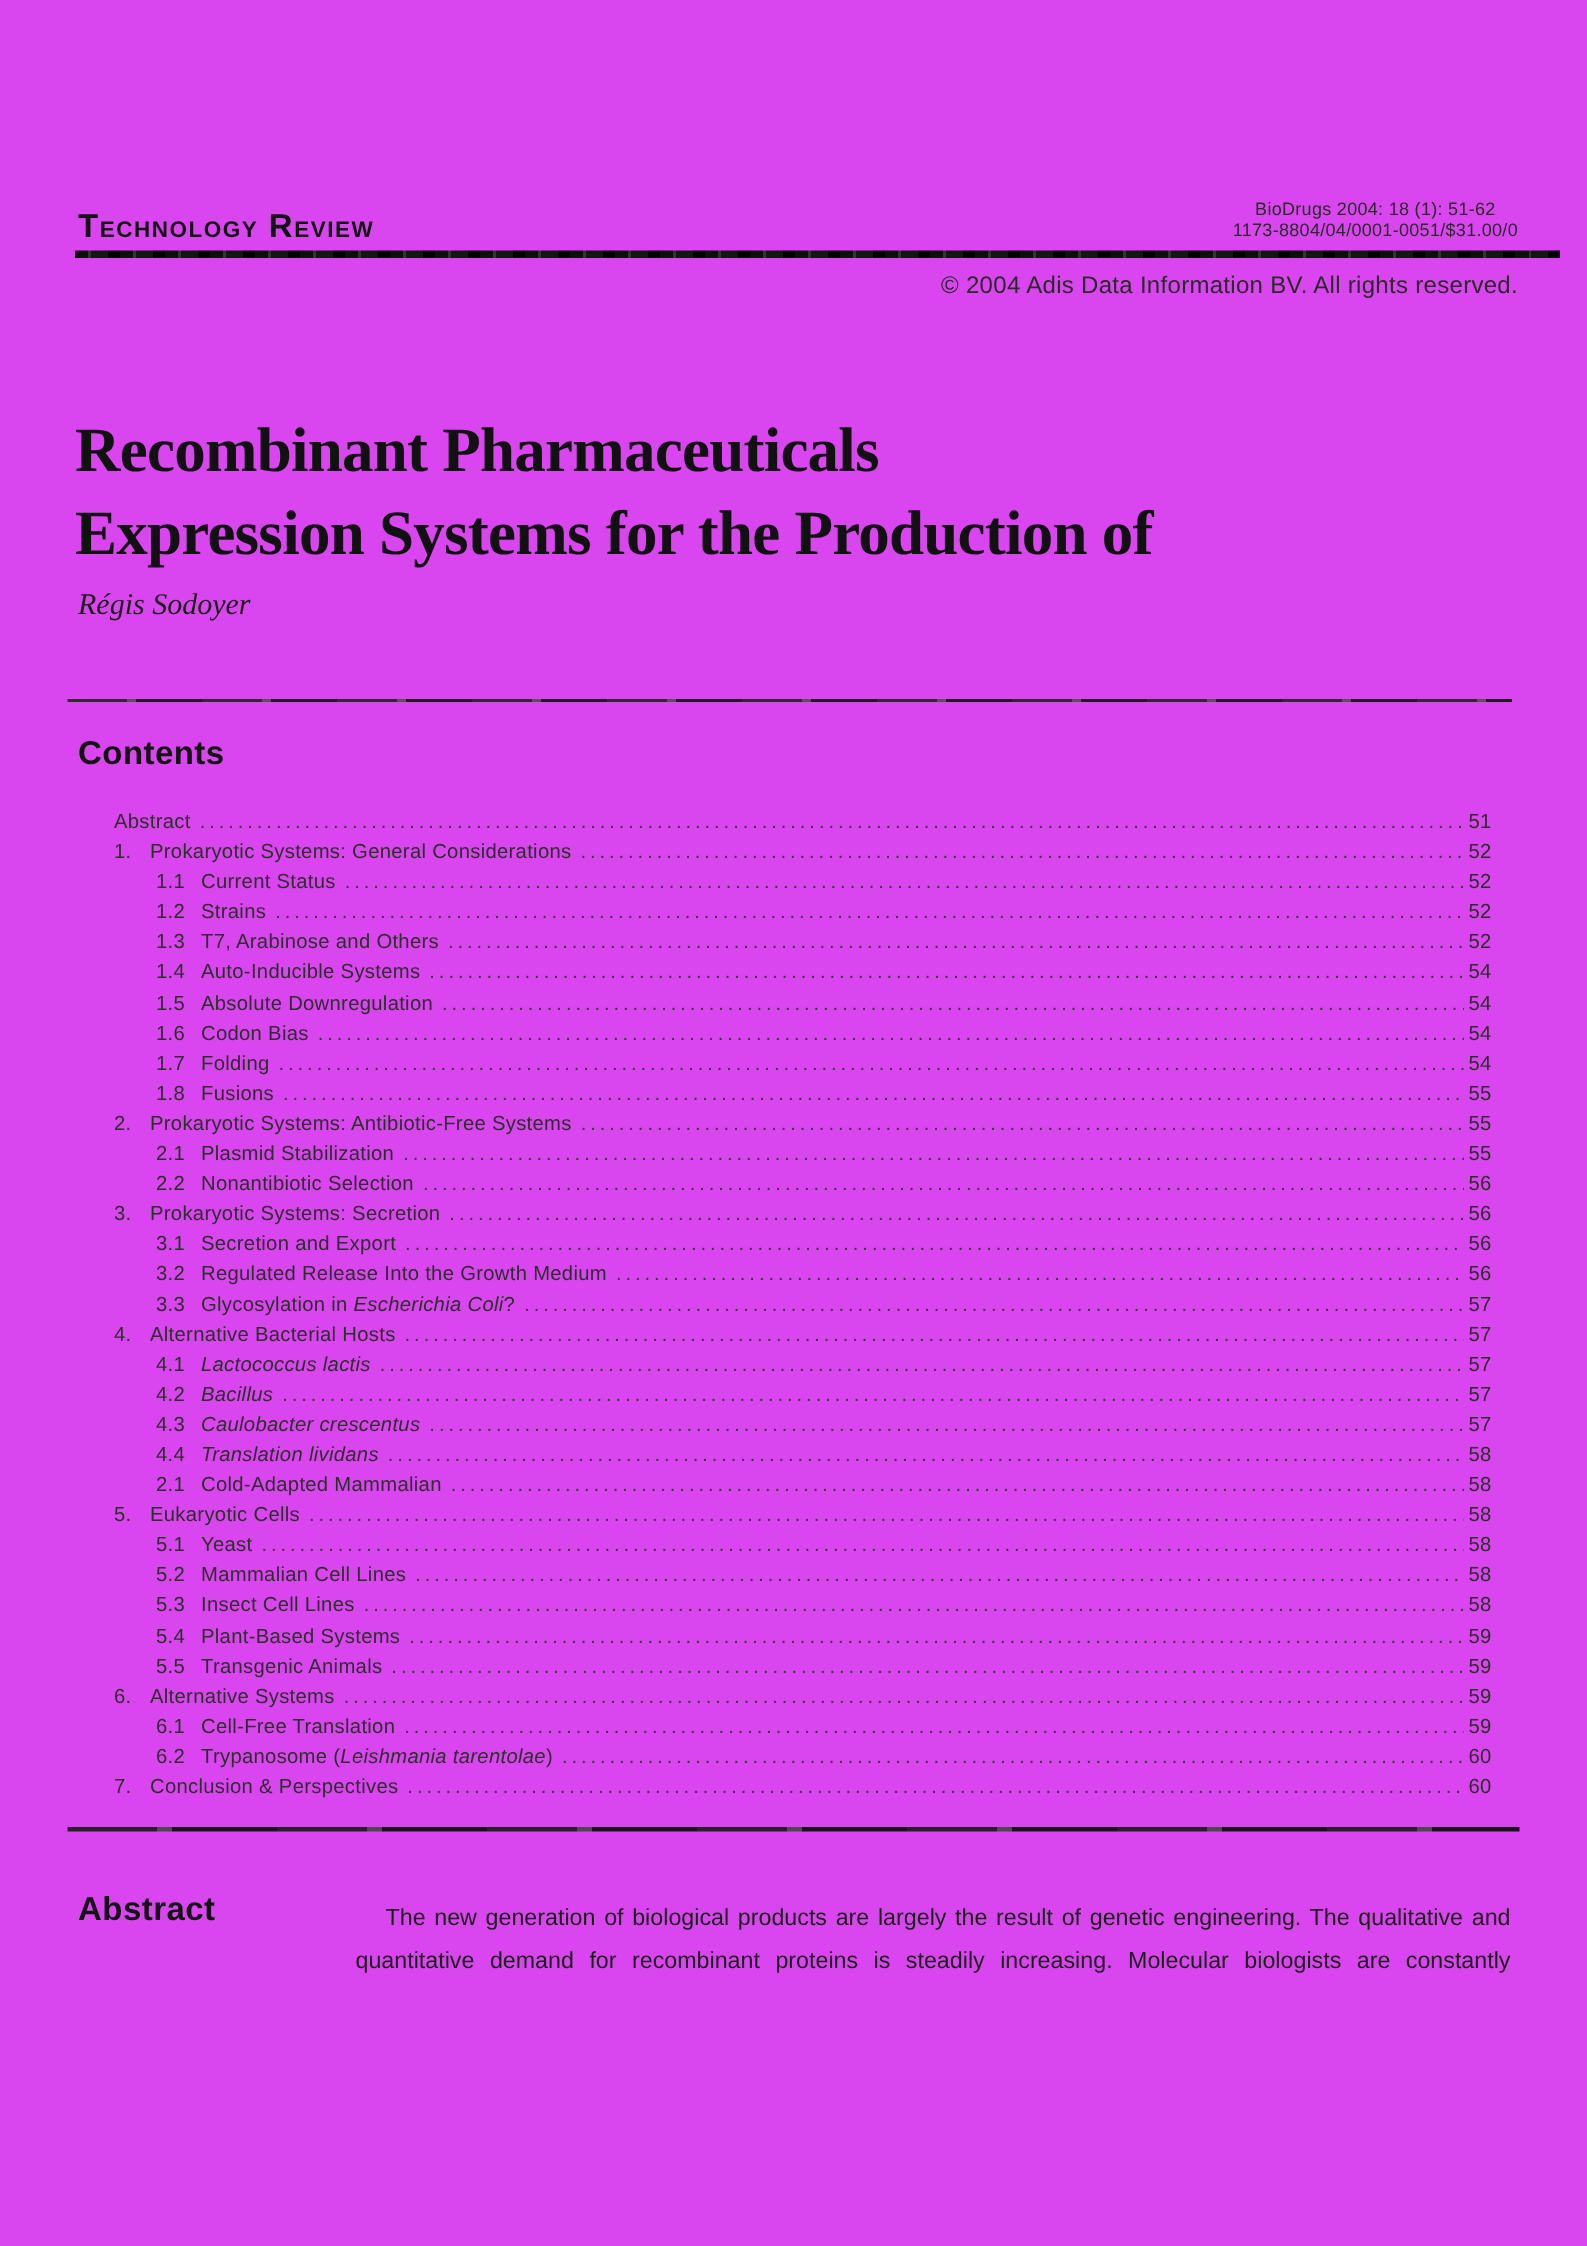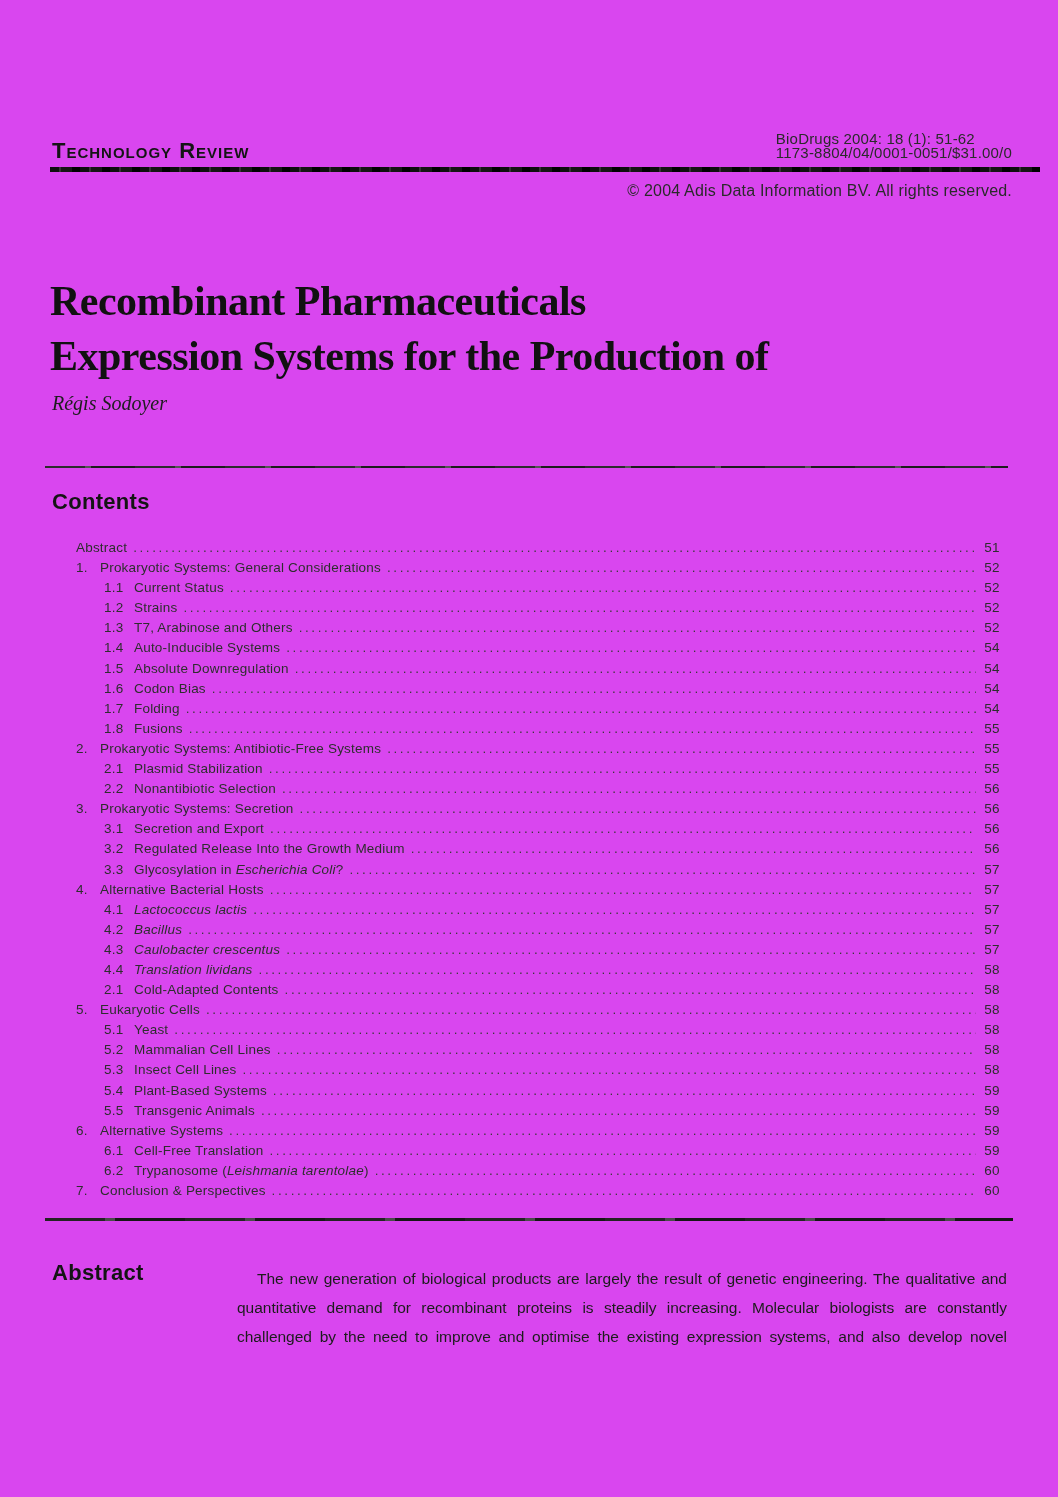--- a/index.html
+++ b/index.html
@@ -8,22 +8,22 @@
     background:#d946ef;color:#1b1b1b;overflow:hidden;
     font-family:"Liberation Sans",sans-serif;
   }
   
   .mast-left{
     position:absolute;left:52px;top:138px;
     font-weight:700;font-size:22px;letter-spacing:1px;
     font-variant:small-caps;color:#141414;
   }
   .mast-right{
-    position:absolute;right:46px;top:132px;text-align:left;
-    font-size:15px;line-height:14px;color:#2a2a2a;letter-spacing:.2px;
+    position:absolute;right:46px;top:132px;text-align:center;
+    font-size:12px;line-height:14px;color:#2a2a2a;letter-spacing:.2px;
   }
   .rule-thick{
     position:absolute;left:50px;top:167px;width:990px;height:5px;
     background:repeating-linear-gradient(90deg,#0e0e0e 0 9px,#333 9px 11px,#151515 11px 22px,#000 22px 30px);
   }
   .copyright{
     position:absolute;right:46px;top:182px;text-align:center;
     font-size:16px;color:#2a2a2a;letter-spacing:.2px;
   }
   
@@ -61,21 +61,21 @@
   .lvl2 .toc-num{width:30px;flex:0 0 30px;}
   .toc-label{flex:0 0 auto;}
   .toc-label i{font-style:italic;}
   .toc-dots{
     flex:1 1 auto;overflow:hidden;white-space:nowrap;
     margin:0 3px 0 6px;color:#3a3a3a;letter-spacing:2.6px;
   }
   .toc-dots::after{
     content:"....................................................................................................................................................................................................................................................................................................";
   }
-  .toc-page{flex:0 0 26px;text-align:center;}
+  .toc-page{flex:0 0 26px;text-align:left;}
   .rule-thin2{
     position:absolute;left:45px;top:1218px;width:968px;height:3px;
     background:repeating-linear-gradient(90deg,#232323 0 60px,#4a4a4a 60px 70px,#161616 70px 140px);
   }
   
   .abstract-heading{
     position:absolute;left:52px;top:1260px;
     font-size:22px;font-weight:700;color:#141414;letter-spacing:.3px;
   }
   .abstract-body{
@@ -241,21 +241,21 @@
         <span class="toc-page">57</span>
       </div>
       <div class="toc-row lvl2">
         <span class="toc-num">4.4</span>
         <span class="toc-label"><i>Translation lividans</i></span>
         <span class="toc-dots"></span>
         <span class="toc-page">58</span>
       </div>
       <div class="toc-row lvl2">
         <span class="toc-num">2.1</span>
-        <span class="toc-label"><span>Cold-Adapted Contents</span></span>
+        <span class="toc-label"><span>Cold-Adapted Mammalian</span></span>
         <span class="toc-dots"></span>
         <span class="toc-page">58</span>
       </div>
       <div class="toc-row lvl1">
         <span class="toc-num">5.</span>
         <span class="toc-label"><span>Eukaryotic Cells</span></span>
         <span class="toc-dots"></span>
         <span class="toc-page">58</span>
       </div>
       <div class="toc-row lvl2">
@@ -314,16 +314,15 @@
       </div>
     </div>
 
   <div class="rule-thin2"></div>
 
   <div class="abstract-heading">Abstract</div>
 
   <div class="abstract-body">
     <div class="abs-line first">The new generation of biological products are largely the result of genetic engineering. The qualitative and</div>
     <div class="abs-line">quantitative demand for recombinant proteins is steadily increasing. Molecular biologists are constantly</div>
-    <div class="abs-line">challenged by the need to improve and optimise the existing expression systems, and also develop novel</div>
   </div>
 
 </div>
 
 </body></html>

